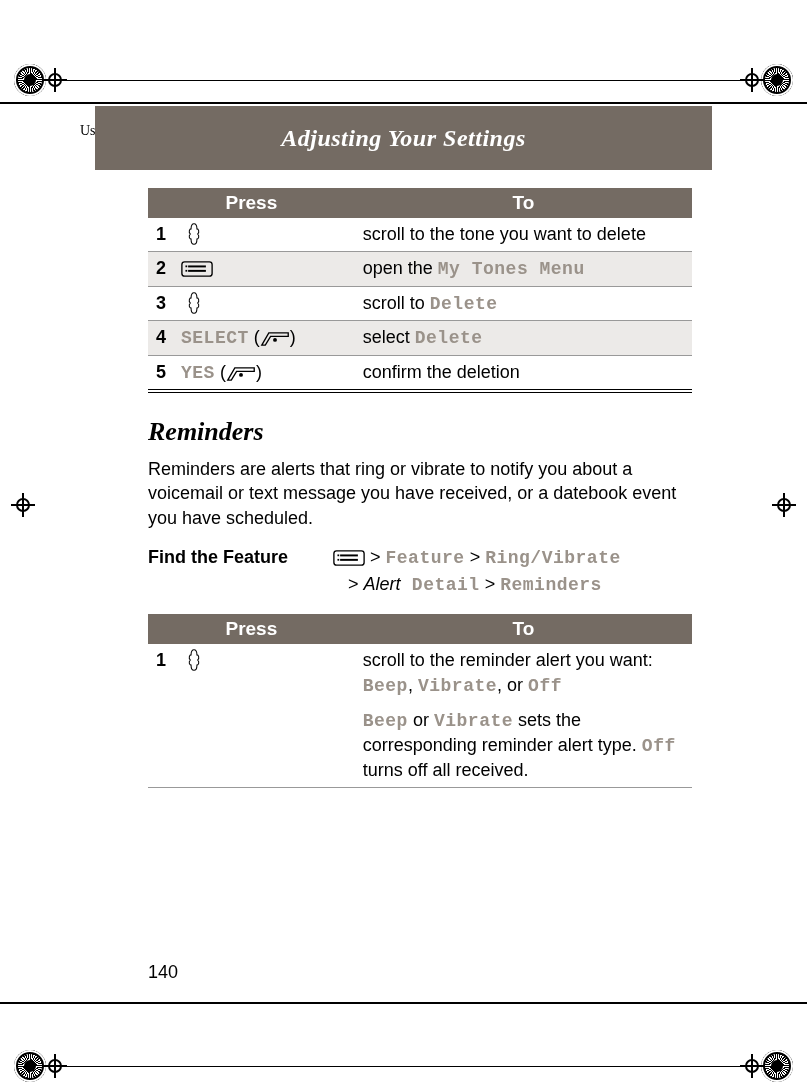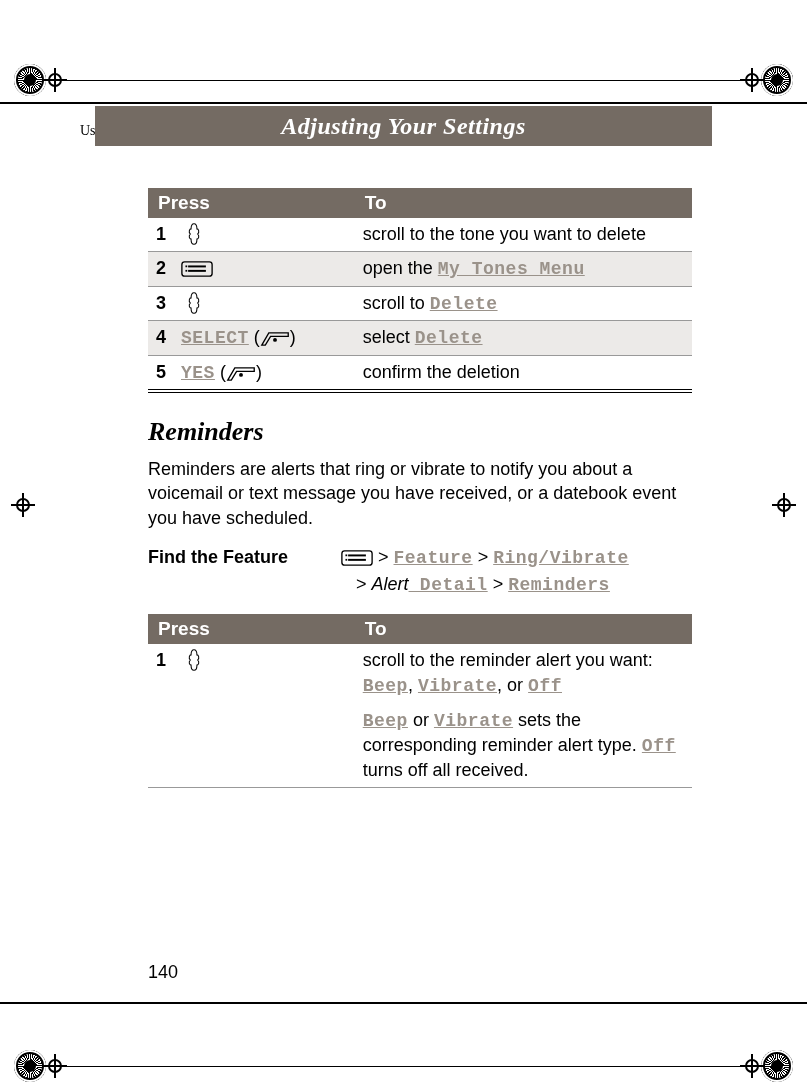--- a/index.html
+++ b/index.html
@@ -27,39 +27,39 @@
     .crop-big::after{content:"";display:block;width:12px;height:12px;border-radius:50%;background:#000;position:relative;top:10px;left:10px;}
     .crop-small{width:18px;height:18px;position:relative;border-radius:50%;background:#fff;}
     .crop-small::before,.crop-small::after{content:"";position:absolute;background:#000;}
     .crop-small::before{left:8px;top:-3px;width:2px;height:24px;}
     .crop-small::after{top:8px;left:-3px;height:2px;width:24px;}
     .crop-small .ring{position:absolute;inset:2px;border:2px solid #000;border-radius:50%;}
     .rail-row{display:flex;justify-content:space-between;align-items:center;padding:0 14px;position:relative;}
     .rail-row .line2{position:absolute;left:52px;right:52px;top:50%;border-top:1.5px solid #000;}
     .hdr-line{position:absolute;top:60px;left:80px;font:14px/1 Times,serif;}
     
-    .titlebar{position:absolute;top:106px;left:95px;right:95px;height:40px;background:var(--title-bar);display:flex;align-items:center;justify-content:center;}
+    .titlebar{position:absolute;top:106px;left:95px;right:95px;height:64px;background:var(--title-bar);display:flex;align-items:center;justify-content:center;}
     .titlebar span{color:#fff;font:italic 700 24px/1 Georgia,"Times New Roman",serif;letter-spacing:.5px;}
     
     .content{position:absolute;top:188px;left:148px;right:115px;}
     table.steps{width:100%;border-collapse:collapse;font-size:18px;}
-    table.steps thead th{background:var(--tbl-header);color:#fff;text-align:left;font-weight:700;padding:4px 10px;font-size:19px;}
+    table.steps thead th{background:var(--tbl-header);color:#fff;text-align:center;font-weight:700;padding:4px 10px;font-size:19px;}
     table.steps thead th:first-child{width:38%;}
     table.steps td{padding:4px 8px;vertical-align:top;border-bottom:1px solid #999;font:18px/1.35 "Helvetica Neue",Helvetica,Arial,sans-serif; font-stretch:condensed;}
     table.steps tbody tr:nth-child(even) td{background:var(--tbl-alt);}
     table.steps tbody tr.last td{border-bottom:4px double #000;margin-top:15px;}
     table.steps .num{font-weight:700;display:inline-block;width:20px;}
-    .code{font-family:"Courier New",monospace;font-weight:700;color:var(--code);letter-spacing:.5px;text-decoration:underline;}
+    .code{font-family:"Courier New",monospace;font-weight:700;color:var(--code);letter-spacing:.5px;}
     .kicon{display:inline-block;vertical-align:middle;}
     .svgicon{width:26px;height:22px;vertical-align:-4px;}
     .menuicon{width:32px;height:18px;vertical-align:-3px;}
     .softicon{width:30px;height:18px;vertical-align:-4px;}
     h2.reminders{font:italic 700 26px/1 Georgia,"Times New Roman",serif;margin:26px 0 12px;}
     .body{font:18px/1.35 "Helvetica Neue",Helvetica,Arial,sans-serif; font-stretch:condensed;margin:0 0 14px;}
-    .feature{display:flex;gap:28px;margin:12px 0 16px;font:18px/1.45 "Helvetica Neue",Helvetica,Arial,sans-serif; font-stretch:condensed;}
+    .feature{display:flex;gap:20px;margin:12px 0 16px;font:18px/1.45 "Helvetica Neue",Helvetica,Arial,sans-serif; font-stretch:condensed;}
     .feature .lbl{font-weight:700;min-width:165px;}
     .pgnum{position:absolute;left:148px;top:962px;font:18px "Helvetica Neue",Helvetica,Arial,sans-serif; font-stretch:condensed;}
   </style>
 </head>
 <body>
 
 <div class="page">
 
   <div class="rail top">
     <div class="rail-row">

